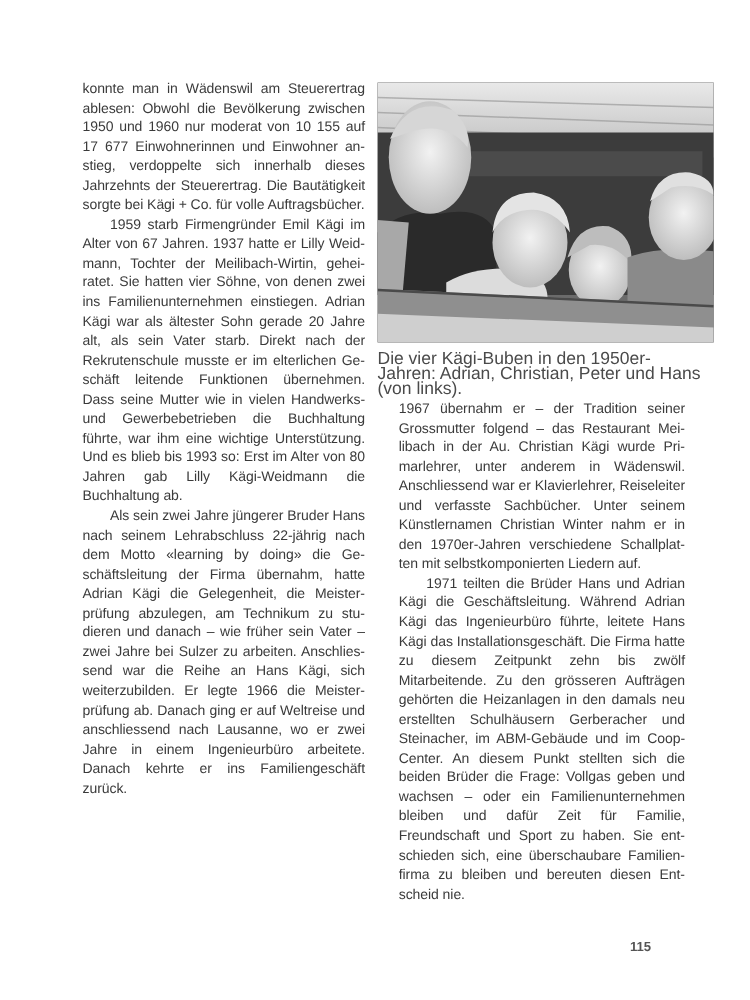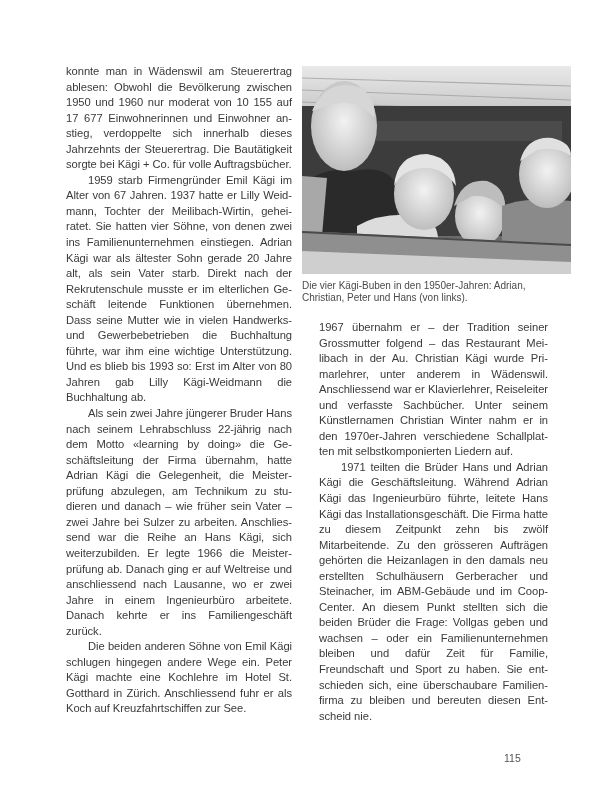--- a/index.html
+++ b/index.html
@@ -8,33 +8,32 @@
   .col { position: absolute; font-size: 11.2px; line-height: 15.55px; text-align: justify;
          hyphens: manual; letter-spacing: -0.05px; }
   .col-left { left: 66px; top: 64px; width: 226px; }
   .col-right { left: 319px; top: 320px; width: 229px; }
   .col p { margin: 0; }
   .col p.indent { text-indent: 22px; }
   .col p.last { text-align-last: left; }
   .photo { position: absolute; left: 302px; top: 66px; width: 269px; height: 208px;
            overflow: hidden; background: #6b6b6b; }
   .caption { position: absolute; left: 302px; top: 280px; width: 260px;
-             font-size: 10px; line-height: 12px; color: #4a4a4a; }
-  .page-number { position: absolute; left: 504px; top: 752px; font-size: 10.5px; color: #555; }
+             font-size: 14px; line-height: 12px; color: #4a4a4a; }
+  .page-number { position: absolute; left: 504px; top: 752px; font-size: 10.5px; color: #555; font-weight: bold; }
 </style>
 </head>
 <body>
 
 <div>
 
   <div class="col col-left">
     <p>konnte man in Wädenswil am Steuerertrag ablesen: Obwohl die Bevölkerung zwischen 1950 und 1960 nur moderat von 10 155 auf 17 677 Einwohnerinnen und Einwohner an­stieg, verdoppelte sich innerhalb dieses Jahrzehnts der Steuerertrag. Die Bautätig­keit sorgte bei Kägi + Co. für volle Auftrags­bücher.</p>
     <p class="indent">1959 starb Firmengründer Emil Kägi im Alter von 67 Jahren. 1937 hatte er Lilly Weid­mann, Tochter der Meilibach-Wirtin, gehei­ratet. Sie hatten vier Söhne, von denen zwei ins Familienunternehmen einstiegen. Ad­rian Kägi war als ältester Sohn gerade 20 Jahre alt, als sein Vater starb. Direkt nach der Rekrutenschule musste er im elterlichen Ge­schäft leitende Funktionen übernehmen. Dass seine Mutter wie in vielen Handwerks- und Gewerbebetrieben die Buchhaltung führte, war ihm eine wichtige Unterstüt­zung. Und es blieb bis 1993 so: Erst im Alter von 80 Jahren gab Lilly Kägi-Weidmann die Buchhaltung ab.</p>
     <p class="indent">Als sein zwei Jahre jüngerer Bruder Hans nach seinem Lehrabschluss 22-jährig nach dem Motto «learning by doing» die Ge­schäftsleitung der Firma übernahm, hatte Adrian Kägi die Gelegenheit, die Meister­prüfung abzulegen, am Technikum zu stu­dieren und danach – wie früher sein Vater – zwei Jahre bei Sulzer zu arbeiten. Anschlies­send war die Reihe an Hans Kägi, sich weiterzubilden. Er legte 1966 die Meister­prüfung ab. Danach ging er auf Weltreise und anschliessend nach Lausanne, wo er zwei Jahre in einem Ingenieurbüro arbei­tete. Danach kehrte er ins Familiengeschäft zurück.</p>
-    <p class="indent">Die beiden anderen Söhne von Emil Kägi schlugen hingegen andere Wege ein. Peter Kägi machte eine Kochlehre im Hotel St. Gotthard in Zürich. Anschliessend fuhr er als Koch auf Kreuzfahrtschiffen zur See.</p>
   </div>
 
   <div class="photo" role="img" aria-label="Schwarzweissfoto: vier Jungen schauen über eine Fensterbrüstung">
     <svg width="269" height="208" viewBox="0 0 269 208" xmlns="http://www.w3.org/2000/svg">
       <defs>
         <linearGradient id="wall" x1="0" y1="0" x2="0" y2="1">
           <stop offset="0" stop-color="#e9e9e9"></stop>
           <stop offset="1" stop-color="#bdbdbd"></stop>
         </linearGradient>
         <radialGradient id="face" cx="0.5" cy="0.45" r="0.6">

